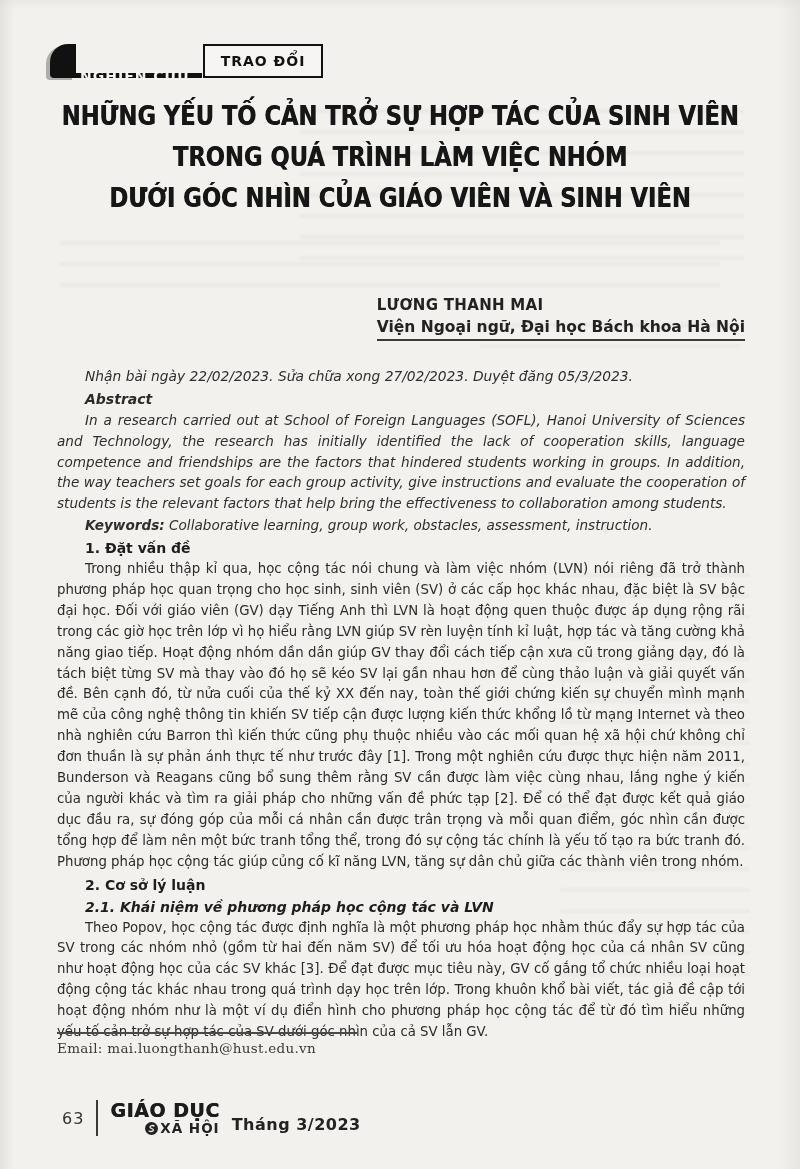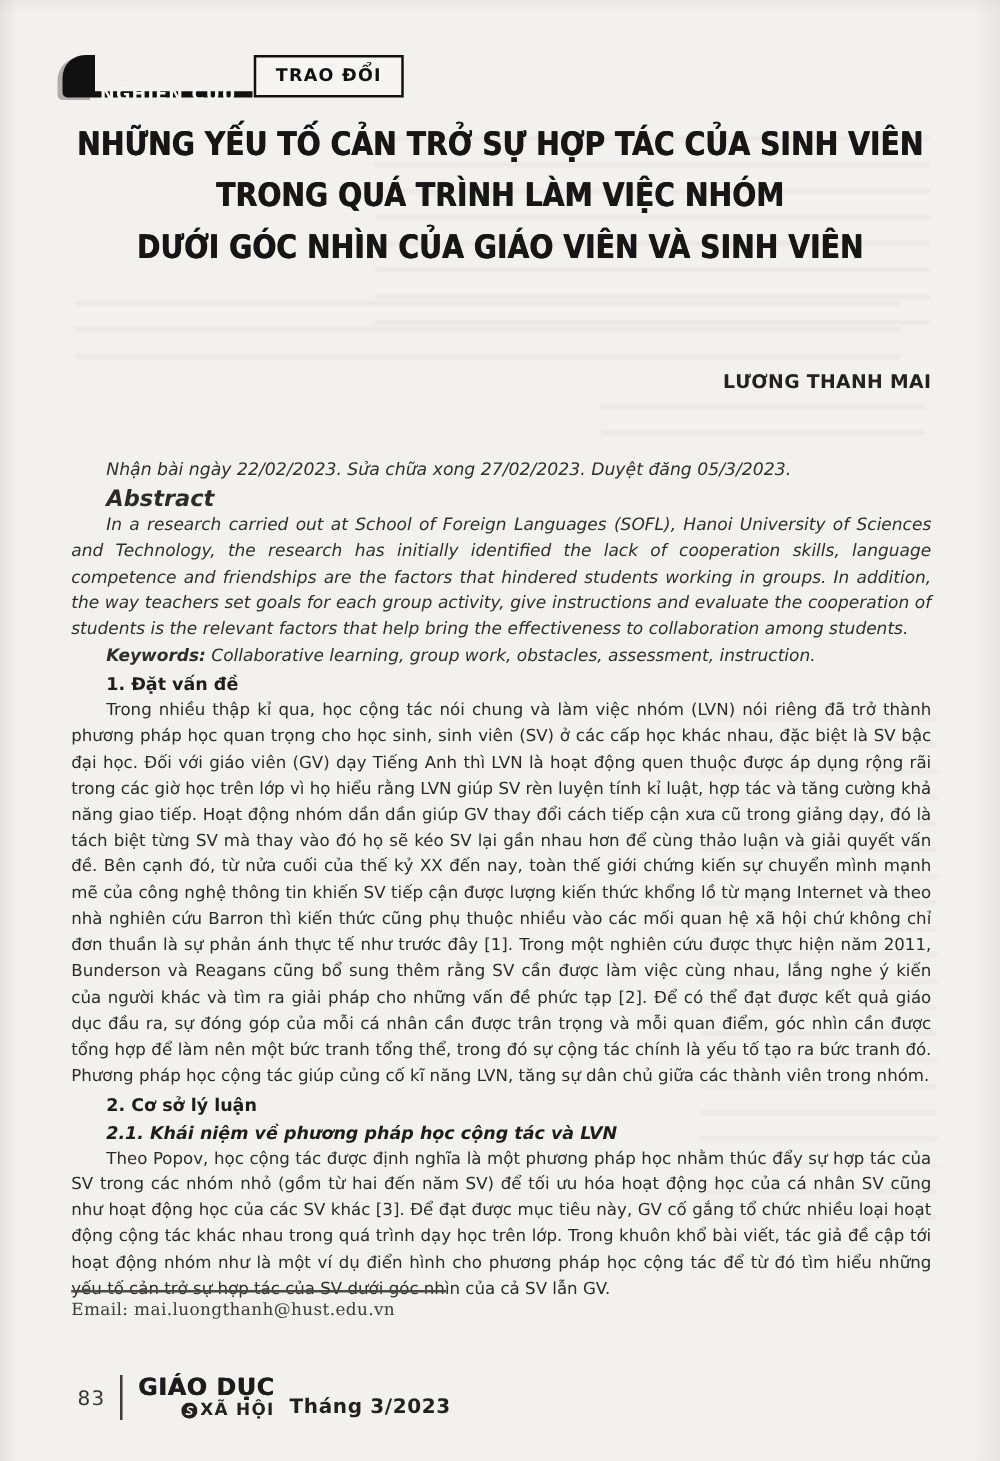--- a/index.html
+++ b/index.html
@@ -55,21 +55,21 @@
   .author{position:absolute;right:55px;top:296px;text-align:left;color:#222;}
   .author .name{font-weight:bold;font-size:15px;letter-spacing:.3px;}
   .author .affil{
     font-weight:bold;font-size:15.5px;margin-top:4px;
     border-bottom:2px solid #3a3a3a;padding-bottom:3px;display:inline-block;
   }
 
   
   .flow{position:absolute;left:57px;top:366px;width:688px;}
   .meta-line{font-style:italic;font-size:13.8px;line-height:21px;text-indent:28px;color:#2e2e2e;}
-  .abs-head{font-style:italic;font-weight:bold;font-size:18px;line-height:21px;text-indent:28px;margin-top:2px;}
+  .abs-head{font-style:italic;font-weight:bold;font-size:14px;line-height:21px;text-indent:28px;margin-top:2px;}
   .abs-text{font-style:italic;font-size:13.6px;line-height:20.8px;text-align:justify;text-indent:28px;color:#2e2e2e;}
   .keywords{font-style:italic;font-size:13.6px;line-height:21px;text-indent:28px;color:#2e2e2e;margin-top:1px;}
   .keywords .kw-label{font-weight:bold;}
   .sec-head{font-weight:bold;font-size:14px;line-height:22px;text-indent:28px;color:#1d1d1d;margin-top:1px;}
   .sub-head{font-weight:bold;font-style:italic;font-size:14px;line-height:22px;text-indent:28px;color:#1d1d1d;}
   .para{font-size:13.3px;line-height:20.9px;text-align:justify;text-indent:28px;color:#2b2b2b;}
 
   
   .footnote{position:absolute;left:57px;top:1032px;width:330px;}
   .footnote .rule{border-top:2px solid #4a4a48;width:300px;margin-bottom:6px;}
@@ -106,20 +106,21 @@
   </div>
 
   <div class="title">
     <div>NHỮNG YẾU TỐ CẢN TRỞ SỰ HỢP TÁC CỦA SINH VIÊN</div>
     <div>TRONG QUÁ TRÌNH LÀM VIỆC NHÓM</div>
     <div>DƯỚI GÓC NHÌN CỦA GIÁO VIÊN VÀ SINH VIÊN</div>
   </div>
 
   <div class="author">
     <div class="name">LƯƠNG THANH MAI</div>
+    <div class="affil">Viện Ngoại ngữ, Đại học Bách khoa Hà Nội</div>
   </div>
 
   <div class="flow">
     <div class="meta-line">Nhận bài ngày 22/02/2023. Sửa chữa xong 27/02/2023. Duyệt đăng 05/3/2023.</div>
     <div class="abs-head">Abstract</div>
     <div class="abs-text">In a research carried out at School of Foreign Languages (SOFL), Hanoi University of Sciences and Technology, the research has initially identified the lack of cooperation skills, language competence and friendships are the factors that hindered students working in groups. In addition, the way teachers set goals for each group activity, give instructions and evaluate the cooperation of students is the relevant factors that help bring the effectiveness to collaboration among students.</div>
     <div class="keywords"><span class="kw-label">Keywords:</span><span> Collaborative learning, group work, obstacles, assessment, instruction.</span></div>
 
     <div class="sec-head">1. Đặt vấn đề</div>
     <div class="para">Trong nhiều thập kỉ qua, học cộng tác nói chung và làm việc nhóm (LVN) nói riêng đã trở thành phương pháp học quan trọng cho học sinh, sinh viên (SV) ở các cấp học khác nhau, đặc biệt là SV bậc đại học. Đối với giáo viên (GV) dạy Tiếng Anh thì LVN là hoạt động quen thuộc được áp dụng rộng rãi trong các giờ học trên lớp vì họ hiểu rằng LVN giúp SV rèn luyện tính kỉ luật, hợp tác và tăng cường khả năng giao tiếp. Hoạt động nhóm dần dần giúp GV thay đổi cách tiếp cận xưa cũ trong giảng dạy, đó là tách biệt từng SV mà thay vào đó họ sẽ kéo SV lại gần nhau hơn để cùng thảo luận và giải quyết vấn đề. Bên cạnh đó, từ nửa cuối của thế kỷ XX đến nay, toàn thế giới chứng kiến sự chuyển mình mạnh mẽ của công nghệ thông tin khiến SV tiếp cận được lượng kiến thức khổng lồ từ mạng Internet và theo nhà nghiên cứu Barron thì kiến thức cũng phụ thuộc nhiều vào các mối quan hệ xã hội chứ không chỉ đơn thuần là sự phản ánh thực tế như trước đây [1]. Trong một nghiên cứu được thực hiện năm 2011, Bunderson và Reagans cũng bổ sung thêm rằng SV cần được làm việc cùng nhau, lắng nghe ý kiến của người khác và tìm ra giải pháp cho những vấn đề phức tạp [2]. Để có thể đạt được kết quả giáo dục đầu ra, sự đóng góp của mỗi cá nhân cần được trân trọng và mỗi quan điểm, góc nhìn cần được tổng hợp để làm nên một bức tranh tổng thể, trong đó sự cộng tác chính là yếu tố tạo ra bức tranh đó. Phương pháp học cộng tác giúp củng cố kĩ năng LVN, tăng sự dân chủ giữa các thành viên trong nhóm.</div>
@@ -128,21 +129,21 @@
     <div class="sub-head">2.1. Khái niệm về phương pháp học cộng tác và LVN</div>
     <div class="para">Theo Popov, học cộng tác được định nghĩa là một phương pháp học nhằm thúc đẩy sự hợp tác của SV trong các nhóm nhỏ (gồm từ hai đến năm SV) để tối ưu hóa hoạt động học của cá nhân SV cũng như hoạt động học của các SV khác [3]. Để đạt được mục tiêu này, GV cố gắng tổ chức nhiều loại hoạt động cộng tác khác nhau trong quá trình dạy học trên lớp. Trong khuôn khổ bài viết, tác giả đề cập tới hoạt động nhóm như là một ví dụ điển hình cho phương pháp học cộng tác để từ đó tìm hiểu những yếu tố cản trở sự hợp tác của SV dưới góc nhìn của cả SV lẫn GV.</div>
   </div>
 
   <div class="footnote">
     <div class="rule"></div>
     <div class="email">Email: mai.luongthanh@hust.edu.vn</div>
   </div>
 
   <div class="footer">
-    <span class="page-num">83</span>
+    <span class="page-num">63</span>
     <span class="v-sep"></span>
     <span class="logo">
       <span class="logo-top" style="display:block">GIÁO DỤC</span>
       <span class="logo-bottom">
         <span class="logo-icon">
           <svg width="13" height="13" viewBox="0 0 13 13" xmlns="http://www.w3.org/2000/svg">
             <circle cx="6.5" cy="6.5" r="6.5" fill="#222220"></circle>
             <path d="M9.5 4.2 C8 3 5 3.4 5 5 C5 6.6 8.4 6.4 8.4 8 C8.4 9.6 5.4 10 3.6 8.8" stroke="#f2f1ee" stroke-width="1.3" fill="none"></path>
           </svg>
         </span>

